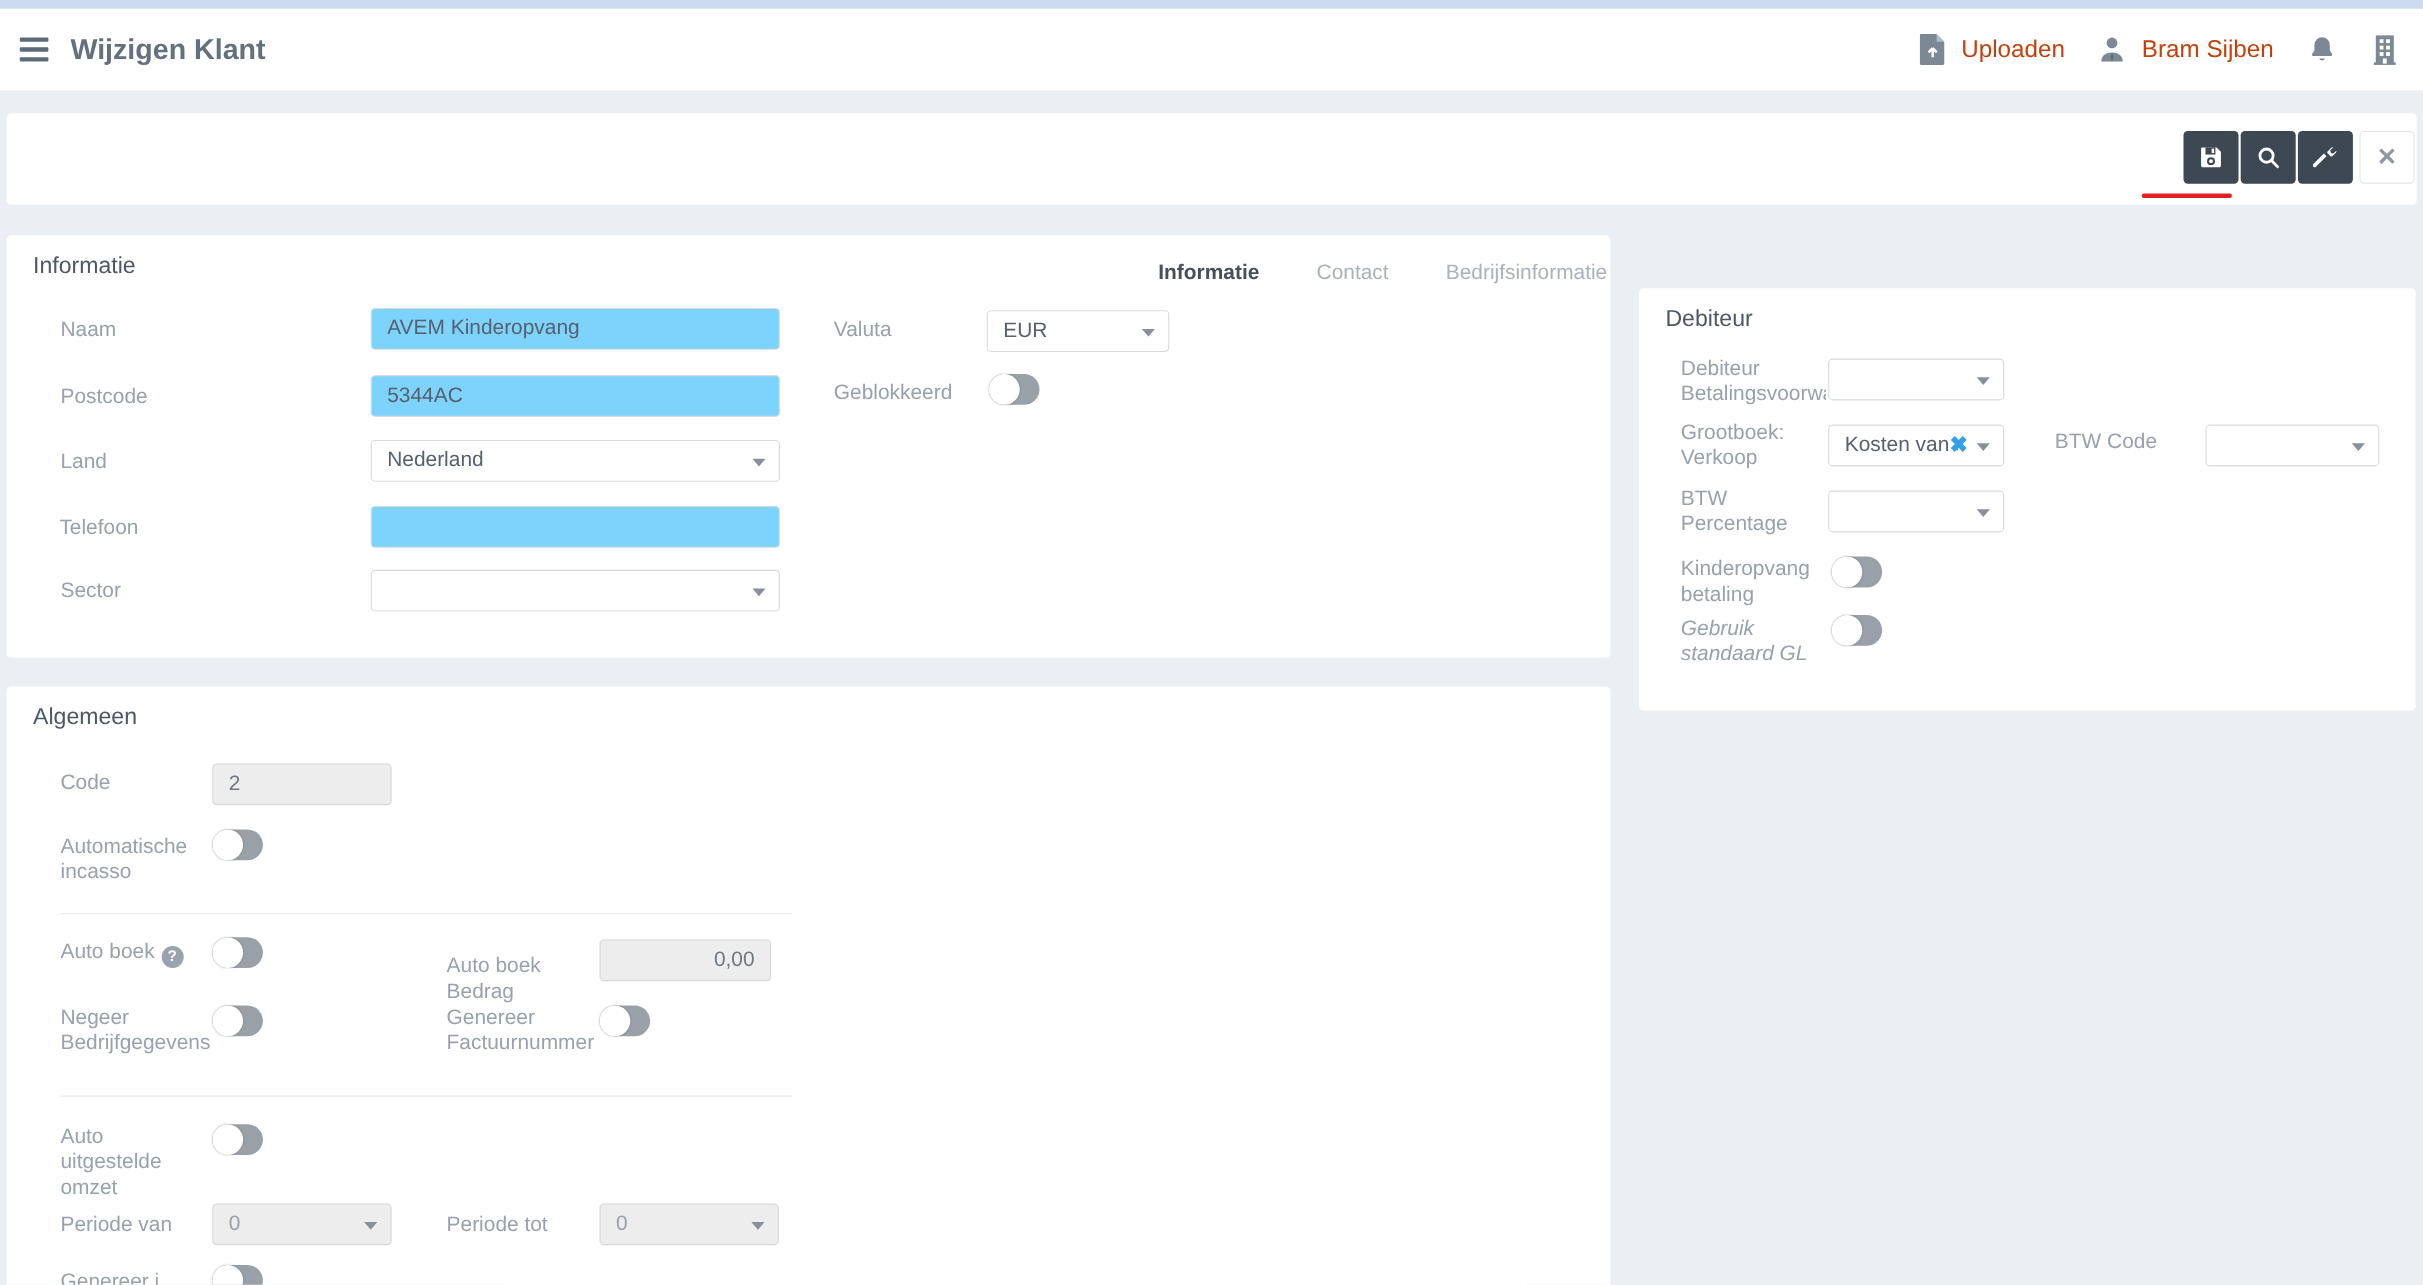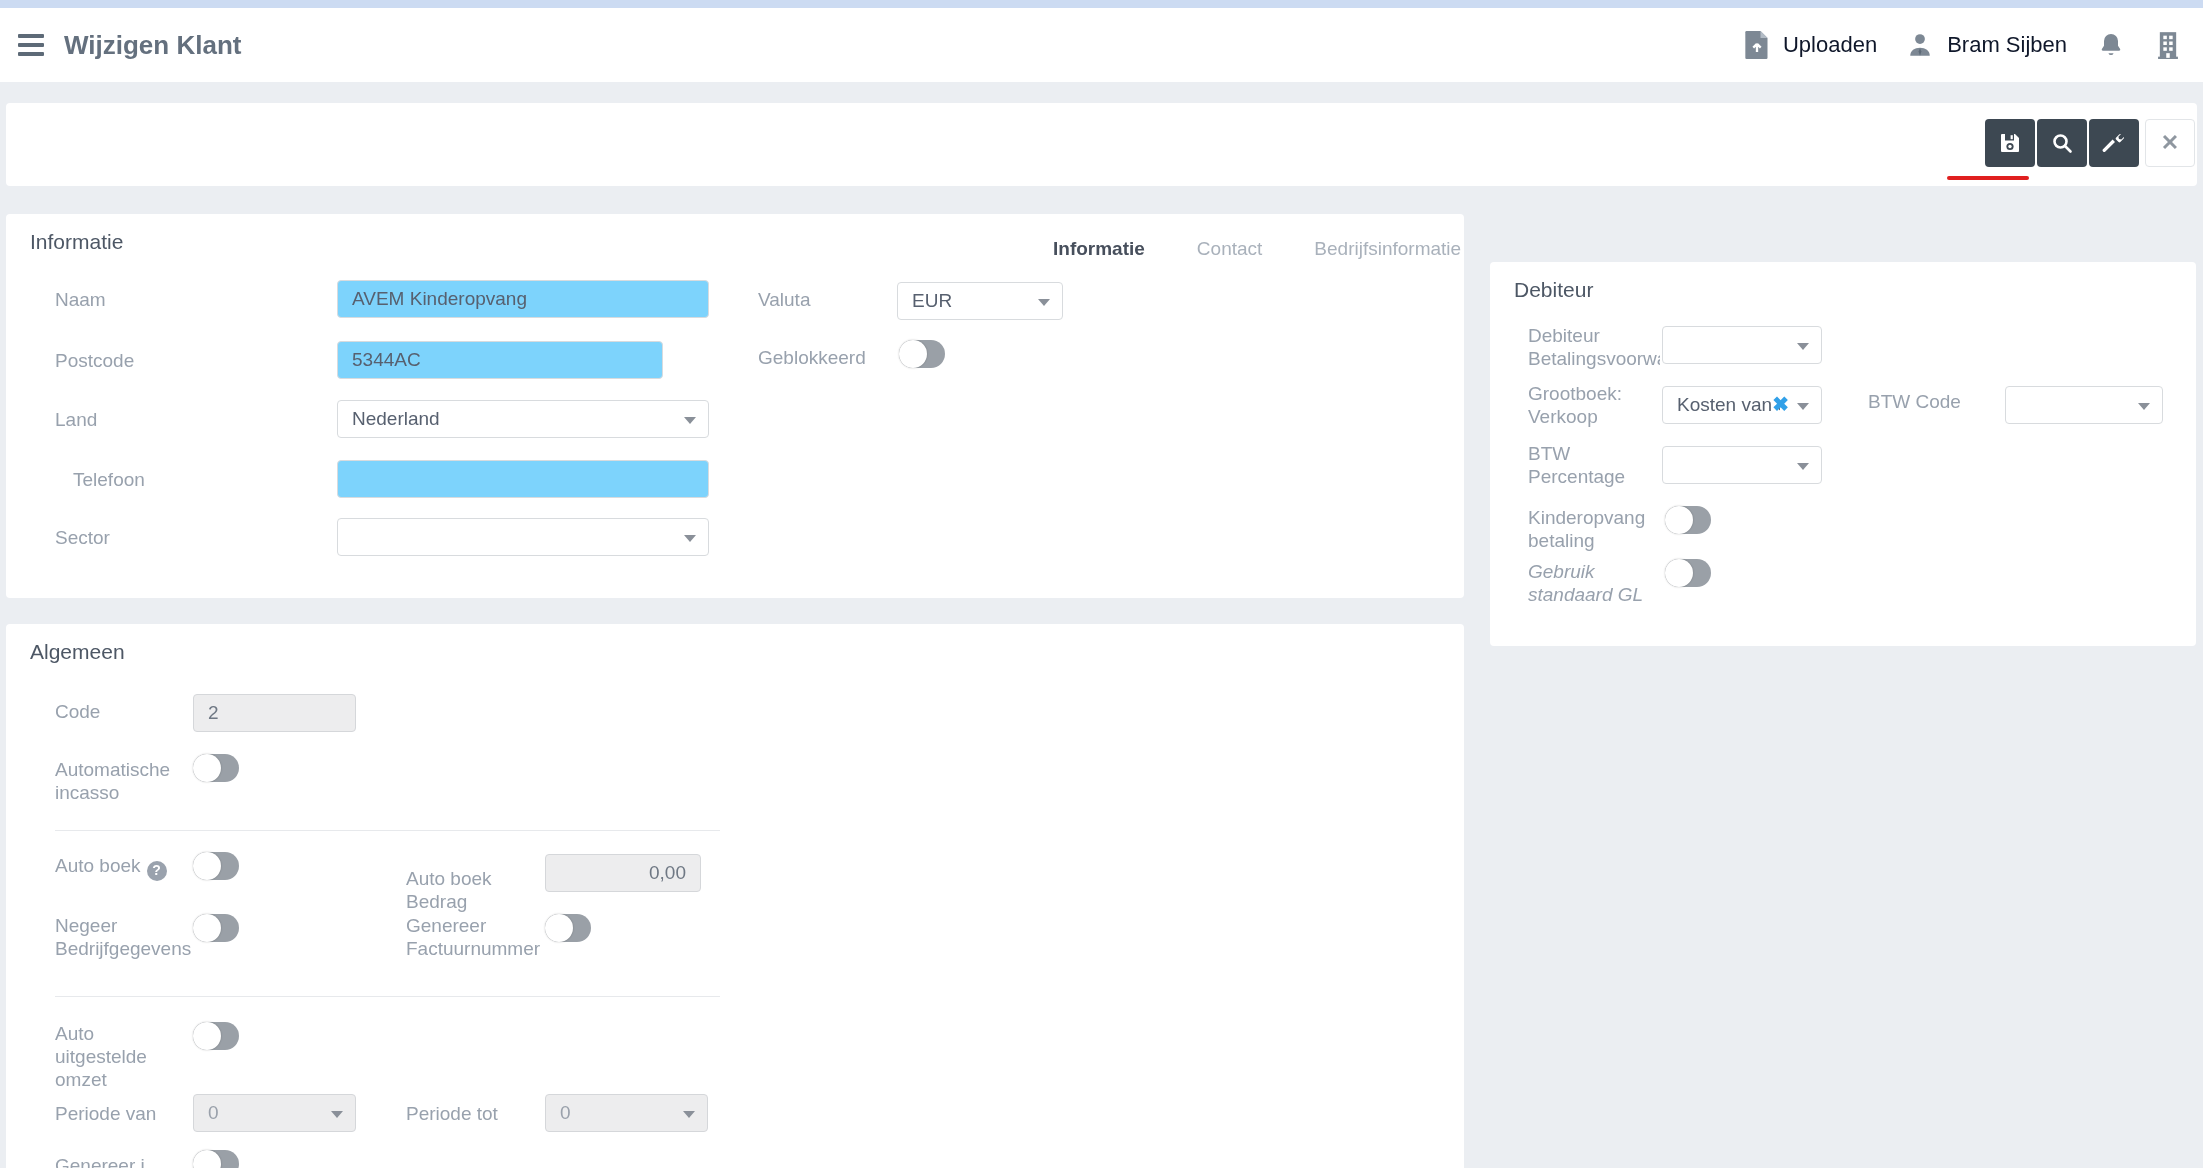--- a/index.html
+++ b/index.html
@@ -12,21 +12,21 @@
   }
   
   .topstrip { position:absolute; left:0; top:0; width:2203px; height:8px; background:#ccdbf2; }
   .appbar {
     position:absolute; left:0; top:8px; width:2203px; height:74px; background:#ffffff;
     display:flex; align-items:center;
   }
   .hamburger { width:46px; height:46px; margin-left:8px; display:flex; flex-direction:column; justify-content:center; gap:5px; align-items:center; cursor:pointer; }
   .hamburger i { display:block; width:26px; height:4px; background:#5d6a77; border-radius:1px; }
   .apptitle { font-size:26px; font-weight:700; color:#64707e; margin-left:10px; }
-  .appbar-right { margin-left:auto; display:flex; align-items:center; gap:30px; padding-right:22px; font-size:22px; color:#0f172a; }
+  .appbar-right { margin-left:auto; display:flex; align-items:center; gap:30px; padding-right:22px; font-size:22px; color:#c2410c; }
   .appbar-right .item { display:flex; align-items:center; gap:14px; cursor:pointer; }
   .icn { display:inline-flex; align-items:center; justify-content:center; }
   
   .card { position:absolute; background:#ffffff; border-radius:4px; }
   .card-toolbar { left:6px; top:103px; width:2191px; height:83px; }
   .card-info    { left:6px;  top:214px; width:1458px; height:384px; }
   .card-deb     { left:1490px; top:214px; width:706px; height:384px;margin-top:48px; }
   .card-alg     { left:6px;  top:624px; width:1458px; height:560px; }
   .card-title { position:absolute; left:24px; top:16px; font-size:21px; color:#4d5765; }
   
@@ -157,29 +157,29 @@
   <div class="tabs">
     <span class="tab active">Informatie</span>
     <span class="tab">Contact</span>
     <span class="tab">Bedrijfsinformatie</span>
   </div>
 
   <div class="lbl" style="left:49px; top:74px;">Naam</div>
   <input class="inp" style="left: 331px; top: 66px; width: 372px;" value="AVEM Kinderopvang">
 
   <div class="lbl" style="left:49px; top:135px;">Postcode</div>
-  <input class="inp" style="left: 331px; top: 127px; width: 326px;" value="5344AC">
+  <input class="inp" style="left: 331px; top: 127px; width: 372px;" value="5344AC">
 
   <div class="lbl" style="left:49px; top:194px;">Land</div>
   <div class="sel" style="left:331px; top:186px; width:372px;">
     <span>Nederland</span>
     <span class="caret"></span>
   </div>
 
-  <div class="lbl" style="left:67px; top:254px;">Telefoon</div>
+  <div class="lbl" style="left:48px; top:254px;">Telefoon</div>
   <input class="inp" style="left: 331px; top: 246px; width: 372px;" value="">
 
   <div class="lbl" style="left:49px; top:312px;">Sector</div>
   <div class="sel" style="left:331px; top:304px; width:372px;">
     <span></span>
     <span class="caret"></span>
   </div>
 
   <div class="lbl" style="left:752px; top:74px;">Valuta</div>
   <div class="sel" style="left:891px; top:68px; width:166px;">

